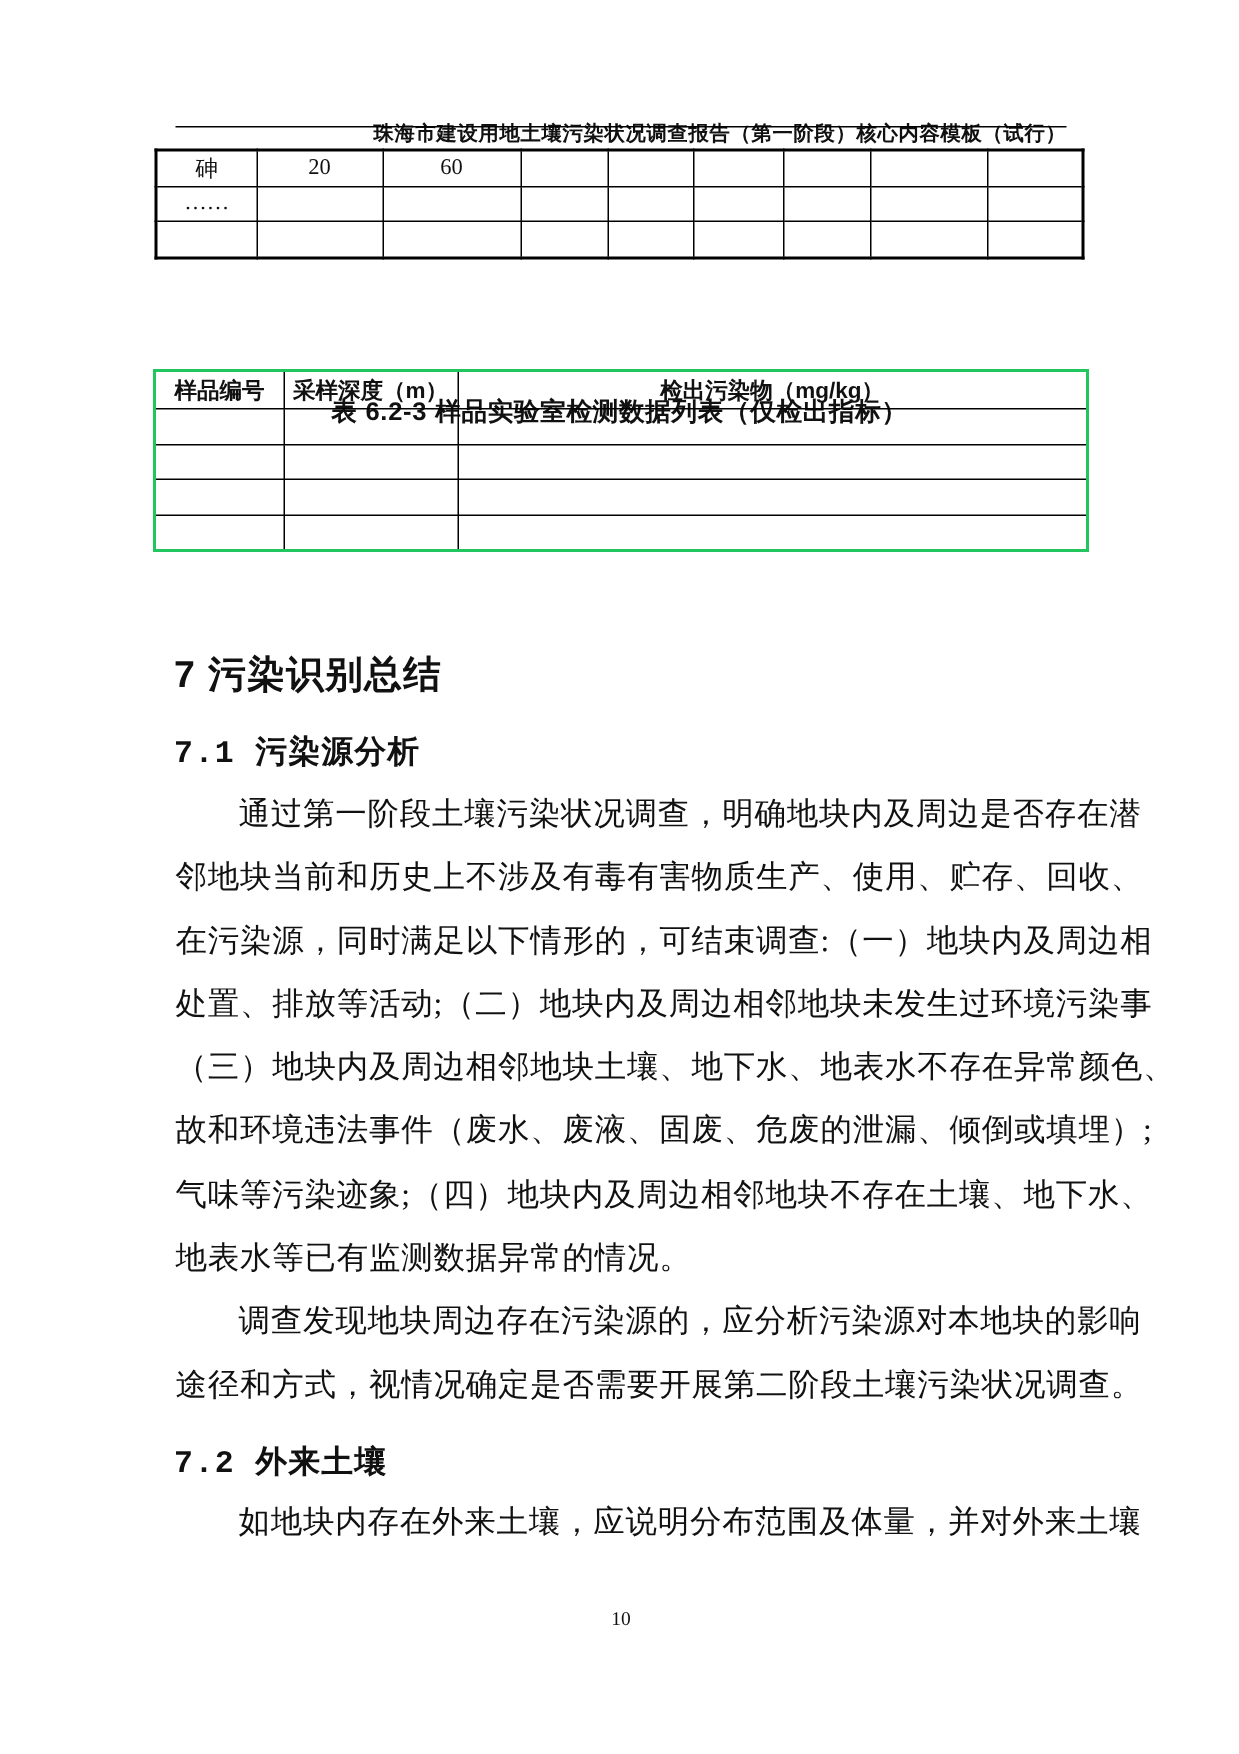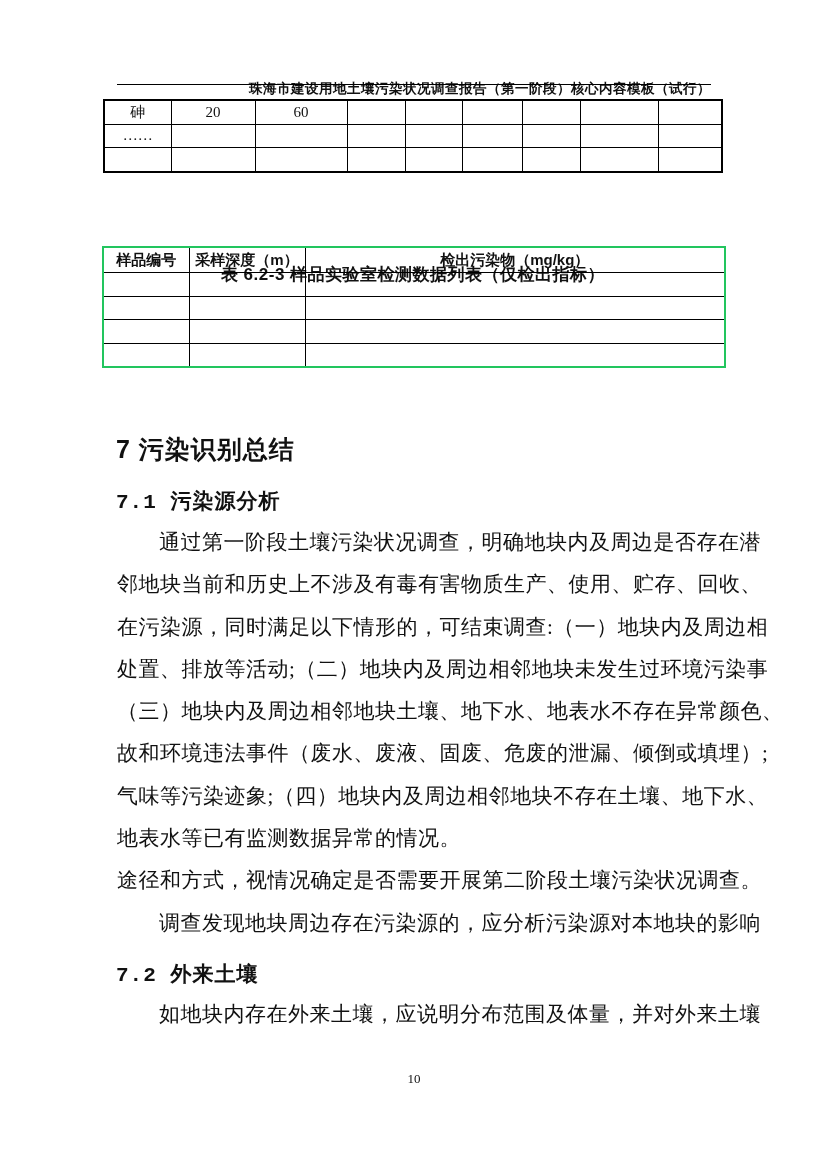--- a/index.html
+++ b/index.html
@@ -177,22 +177,22 @@
 
   <div class="bodyblock" style="top:521px">
     <div class="line ind">通过第一阶段土壤污染状况调查，明确地块内及周边是否存在潜</div>
     <div class="line">邻地块当前和历史上不涉及有毒有害物质生产、使用、贮存、回收、</div>
     <div class="line">在污染源，同时满足以下情形的，可结束调查:（一）地块内及周边相</div>
     <div class="line">处置、排放等活动;（二）地块内及周边相邻地块未发生过环境污染事</div>
     <div class="line">（三）地块内及周边相邻地块土壤、地下水、地表水不存在异常颜色、</div>
     <div class="line">故和环境违法事件（废水、废液、固废、危废的泄漏、倾倒或填埋）;</div>
     <div class="line">气味等污染迹象;（四）地块内及周边相邻地块不存在土壤、地下水、</div>
     <div class="line end">地表水等已有监测数据异常的情况。</div>
+    <div class="line ind">调查发现地块周边存在污染源的，应分析污染源对本地块的影响</div>
     <div class="line">途径和方式，视情况确定是否需要开展第二阶段土壤污染状况调查。</div>
-    <div class="line ind">调查发现地块周边存在污染源的，应分析污染源对本地块的影响</div>
   </div>
 
   <div class="h2" style="top:960px">7.2 外来土壤</div>
 
   <div class="bodyblock" style="top:993px">
     <div class="line ind">如地块内存在外来土壤，应说明分布范围及体量，并对外来土壤</div>
   </div>
 
   <div class="footer">10</div>
 

